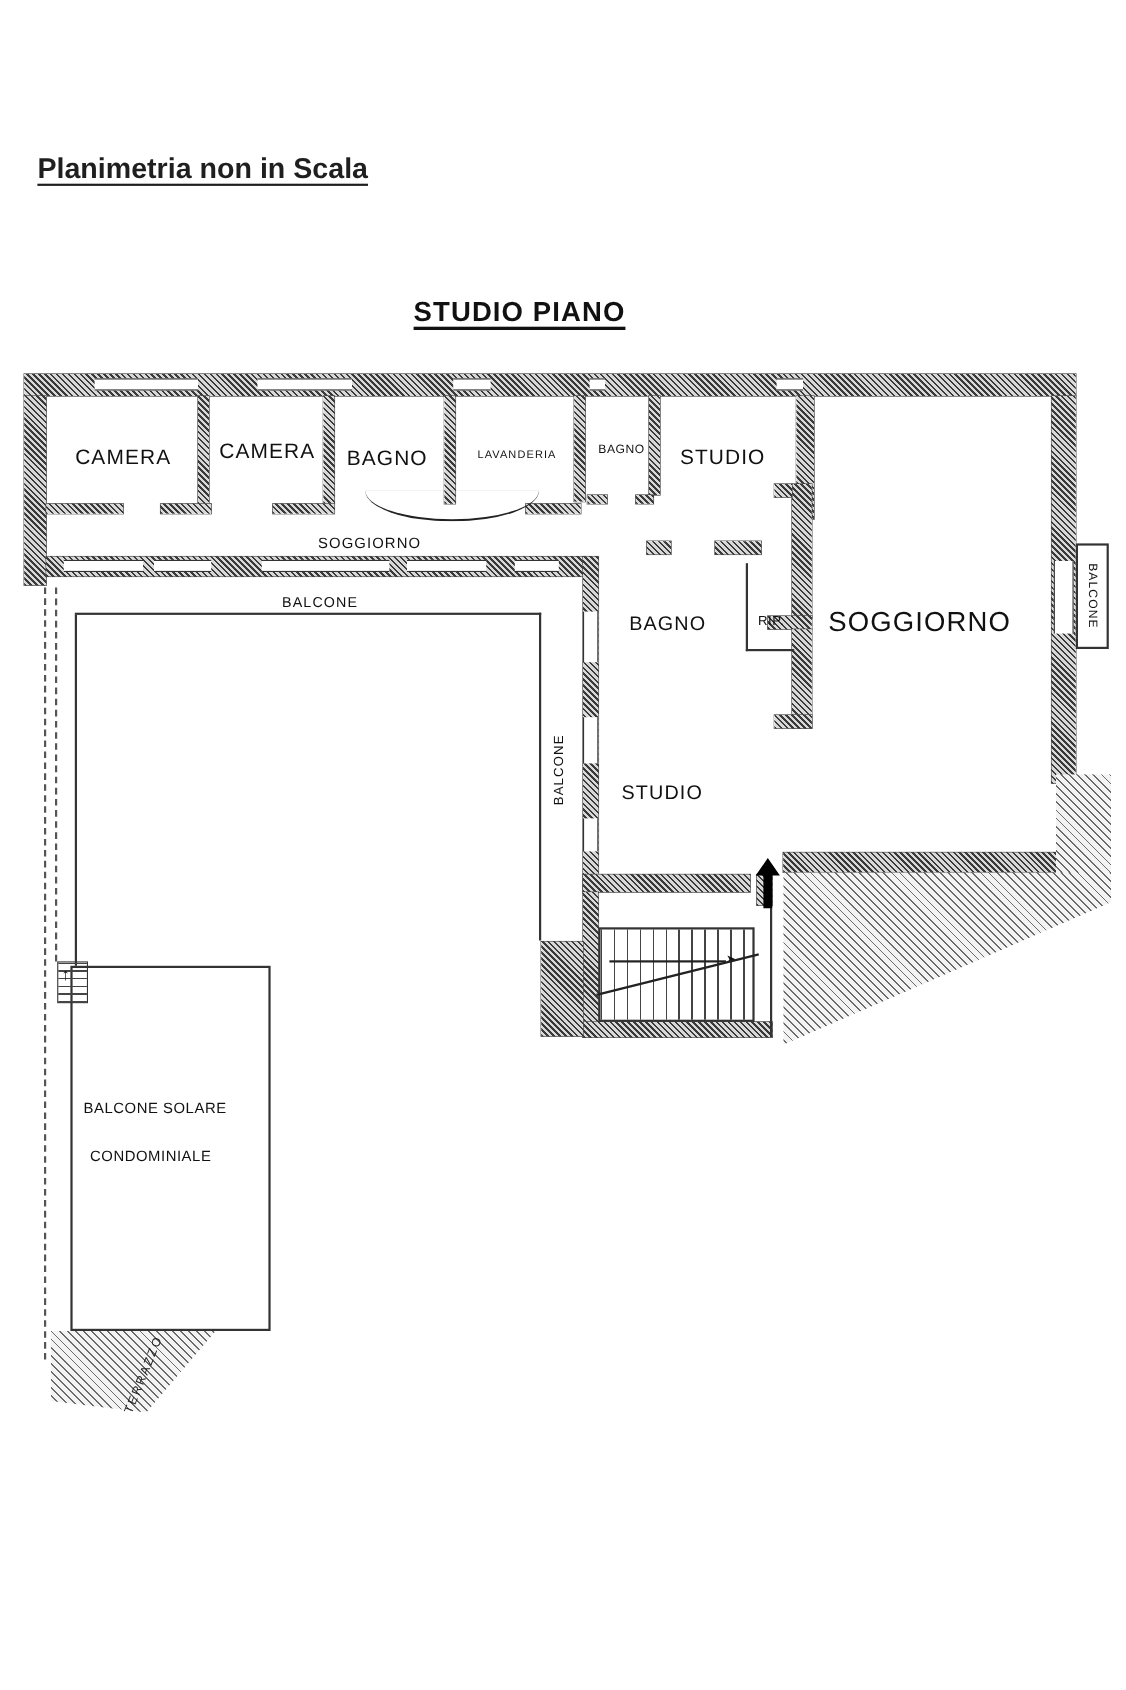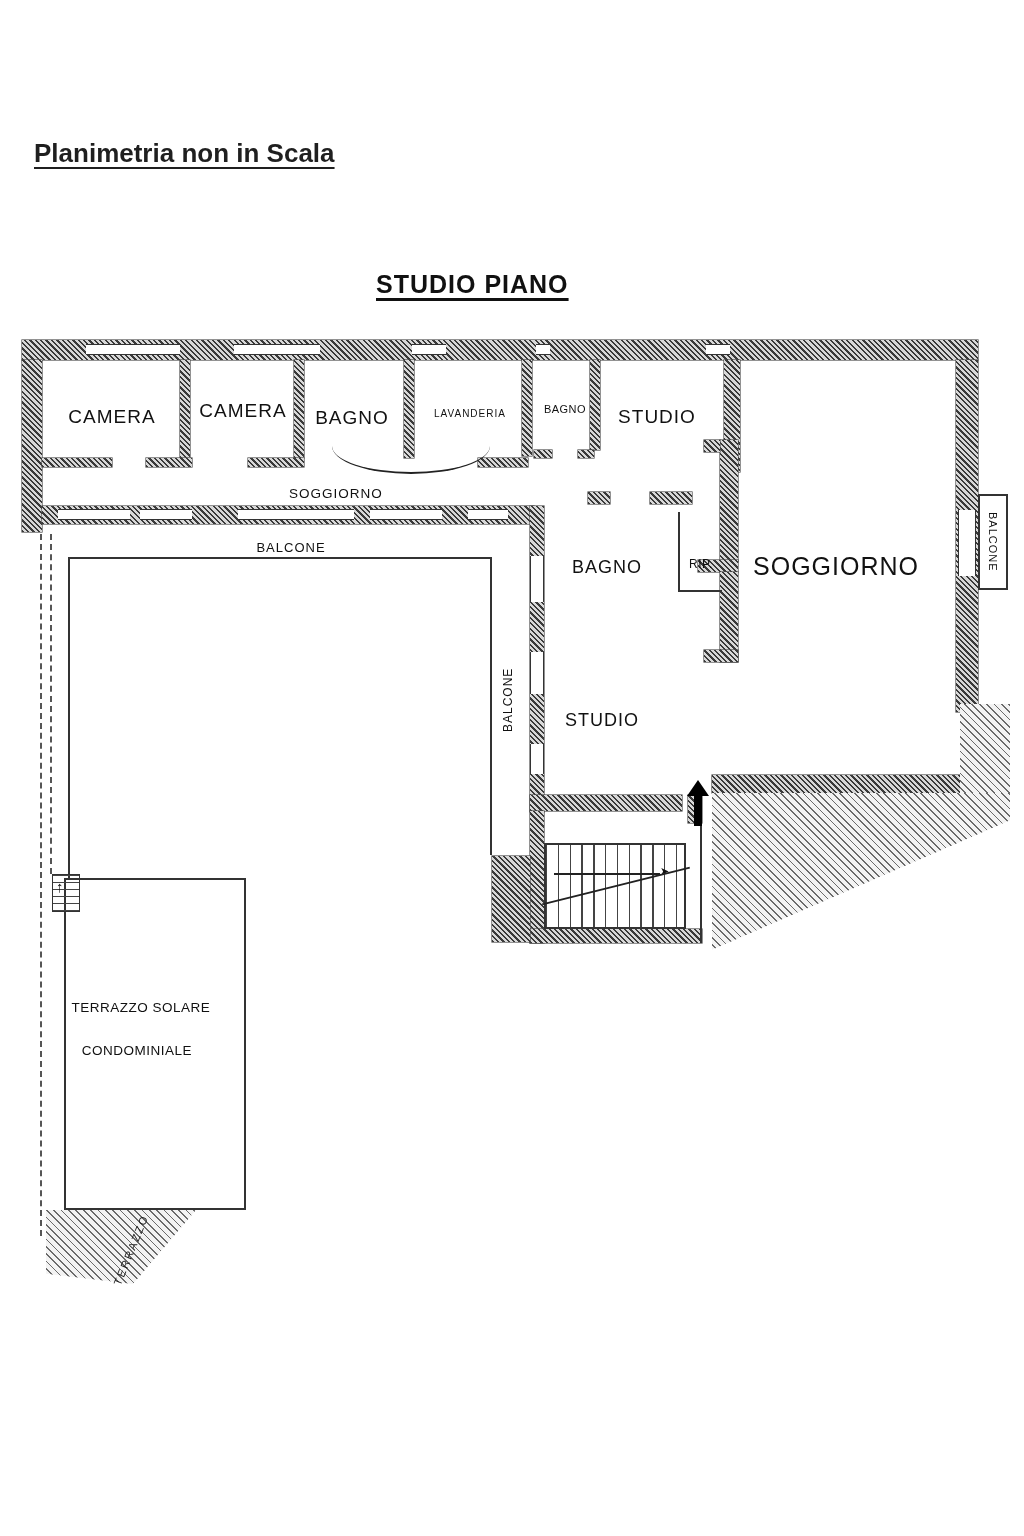--- a/index.html
+++ b/index.html
@@ -137,21 +137,21 @@
     <div class="label" style="left:300px;top:407px;width:104px;font-size:19px;">BAGNO</div>
     <div class="label" style="left:418px;top:408px;width:104px;font-size:10px;">LAVANDERIA</div>
     <div class="label" style="left:538px;top:403px;width:54px;font-size:11px;letter-spacing:0.5px;">BAGNO</div>
     <div class="label" style="left:606px;top:406px;width:102px;font-size:19px;">STUDIO</div>
     <div class="label" style="left:276px;top:486px;width:120px;font-size:13.5px;">SOGGIORNO</div>
     <div class="label" style="left:240px;top:540px;width:102px;font-size:13px;">BALCONE</div>
     <div class="label" style="left:556px;top:557px;width:102px;font-size:18px;">BAGNO</div>
     <div class="label" style="left:680px;top:557px;width:42px;font-size:12px;letter-spacing:0.5px;">RIP.</div>
     <div class="label" style="left:752px;top:552px;width:168px;font-size:25px;">SOGGIORNO</div>
     <div class="label" style="left:550px;top:710px;width:104px;font-size:18px;">STUDIO</div>
-    <div class="label" style="left:64px;top:1000px;width:154px;font-size:13.5px;letter-spacing:0.5px;">TERRAZZO SOLARE</div>
+    <div class="label" style="left:64px;top:1000px;width:154px;font-size:13.5px;letter-spacing:0.5px;">BALCONE SOLARE</div>
     <div class="label" style="left:64px;top:1043px;width:146px;font-size:13.5px;letter-spacing:0.5px;">CONDOMINIALE</div>
 
     <div class="vlabel" style="left:980px;top:496px;width:26px;height:92px;font-size:11px;">BALCONE</div>
     <div class="vlabel flip" style="left:495px;top:652px;width:26px;height:96px;font-size:12px;">BALCONE</div>
 
     <div class="rlabel" style="left:88px;top:1236px;width:92px;font-size:11px;">TERRAZZO</div>
 
   </div>
 </div>
 

